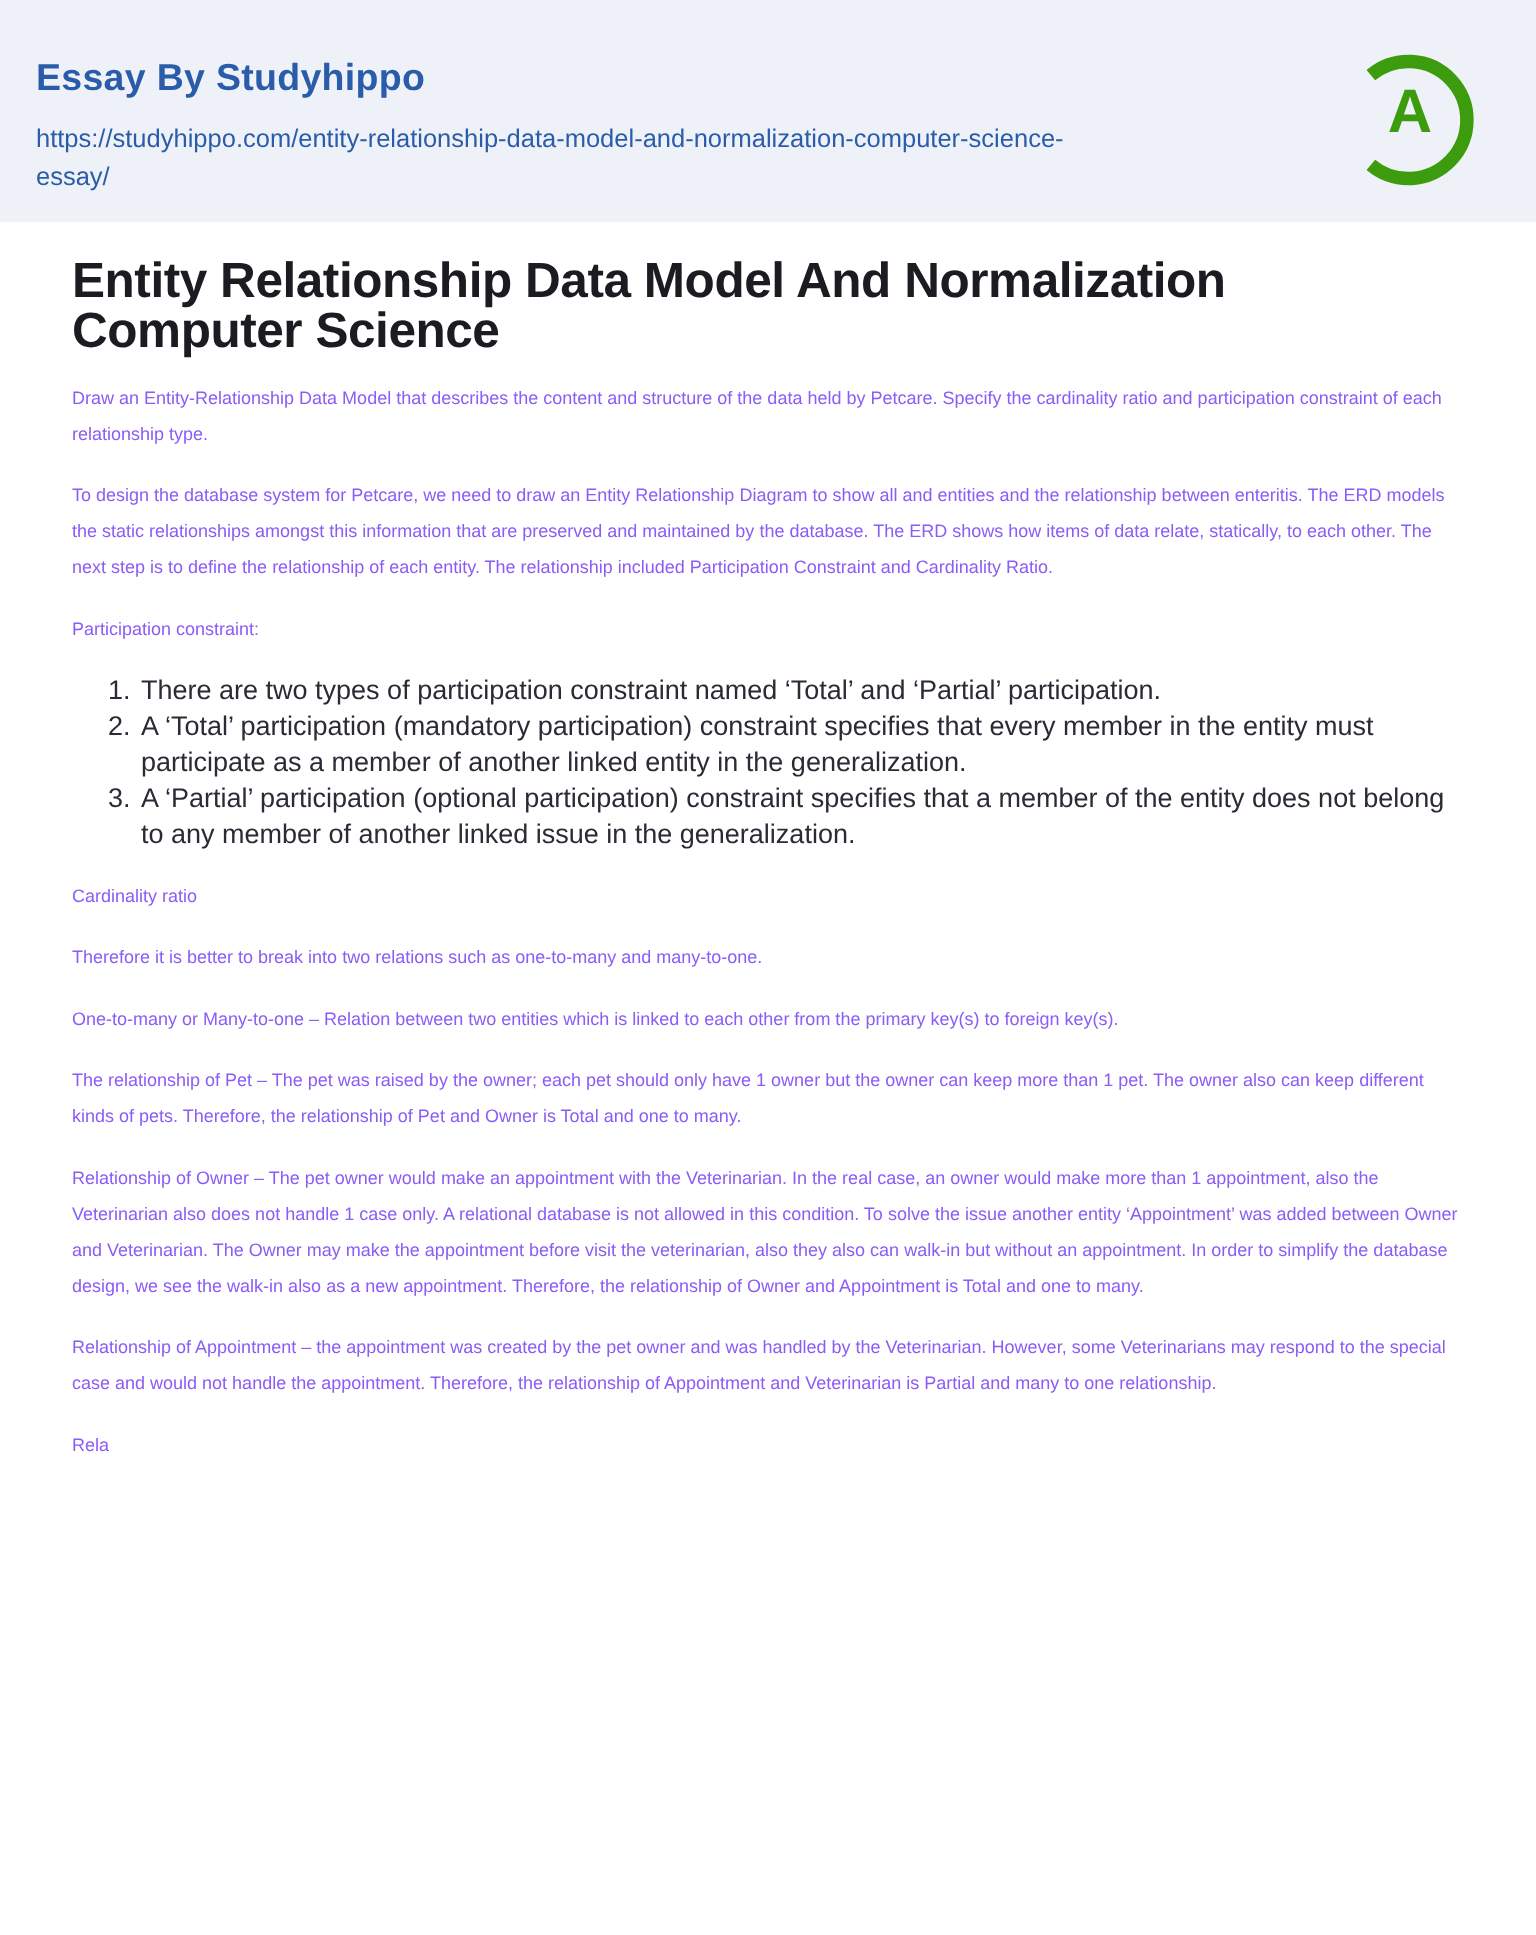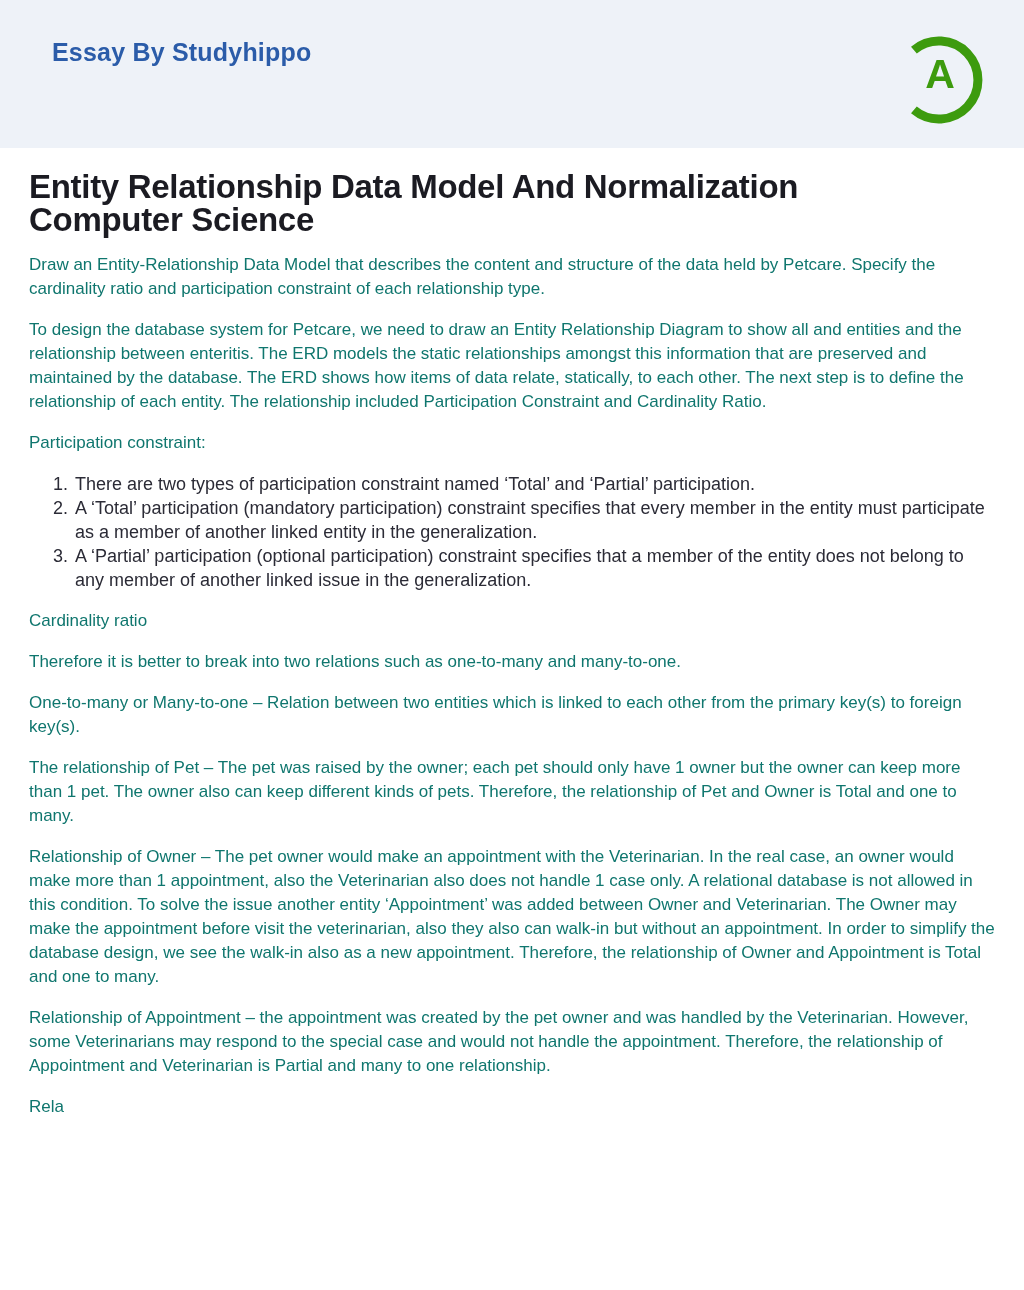--- a/index.html
+++ b/index.html
@@ -6,21 +6,21 @@
   html, body {
     width: 1024px;
     background: #ffffff;
     font-family: "Liberation Sans", sans-serif;
   }
   body { height: 1290px; overflow: hidden; }
 
   .header {
     background: #eef2f8;
     height: 148px;
-    padding: 38px 40px 0 52px;
+    padding: 38px 40px 0 24px;
     display: flex;
     justify-content: space-between;
     align-items: flex-start;
   }
   .header-left { max-width: 810px; }
   .site-title {
     color: #2b5ca9;
     font-size: 25px;
     font-weight: 700;
     letter-spacing: 0.2px;
@@ -28,33 +28,33 @@
   }
   .page-url {
     color: #2b5ca9;
     font-size: 17px;
     line-height: 25px;
     font-weight: 400;
     word-break: break-all;
   }
   .logo { margin-top: -3px; flex: 0 0 auto; }
 
-  .main { padding: 0 29px; }
+  .main { padding: 0 48px; }
   .article-title {
     color: #1b1b22;
     font-size: 33px;
     line-height: 33px;
     font-weight: 700;
     letter-spacing: -0.3px;
     max-width: 780px;
     margin: 22px 0 0 0;
   }
   .para {
-    color: #0f766e;
-    font-size: 17px;
+    color: #8b5cf6;
+    font-size: 12px;
     line-height: 24px;
     margin: 17px 0;
     white-space: pre-wrap;
   }
   ol.plist {
     margin: 17px 0;
     padding-left: 44px;
   }
   ol.plist li {
     color: #2b2b36;
@@ -62,20 +62,21 @@
     line-height: 24px;
     padding-left: 2px;
   }
 </style>
 </head>
 <body>
 
 <header class="header">
   <div class="header-left">
     <div class="site-title">Essay By Studyhippo</div>
+    <div class="page-url"><span>https://studyhippo.com/entity-relationship-data-model-and-normalization-computer-science-</span><br><span>essay/</span></div>
   </div>
   <div class="logo">
     <svg width="90" height="90" viewBox="0 0 90 90">
       <path d="M 19.9 15.1 A 39 39 0 1 1 19.9 74.9" fill="none" stroke="#3d9b0e" stroke-width="9" stroke-linecap="butt"></path>
       <text x="46" y="53" text-anchor="middle" font-size="41" font-weight="700" fill="#3d9b0e" font-family="Liberation Sans, sans-serif">A</text>
     </svg>
   </div>
 </header>
 
 <main class="main">

